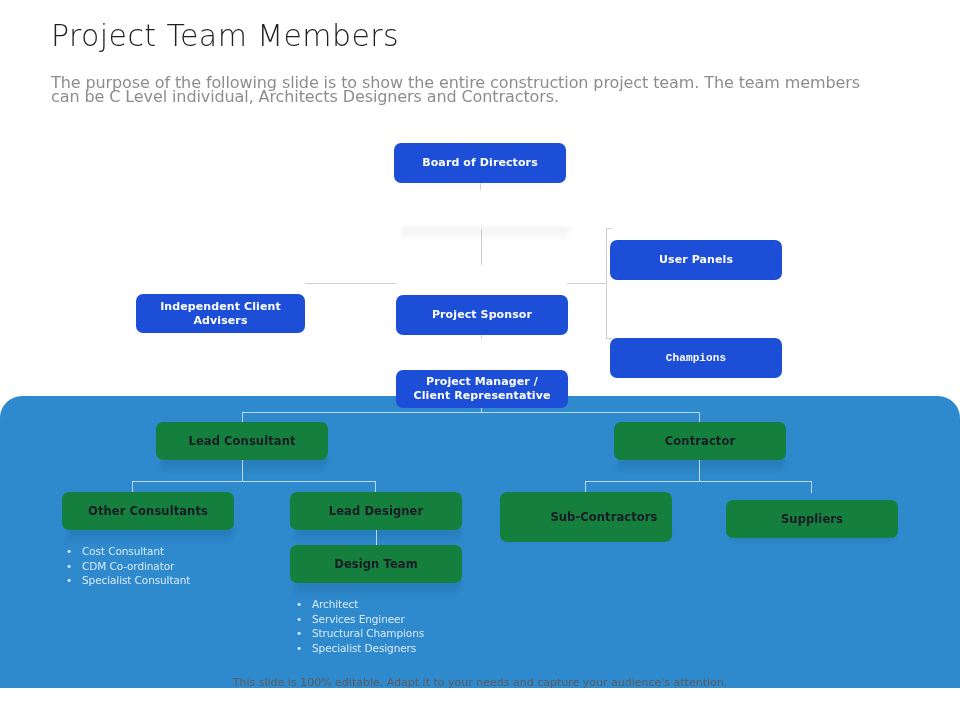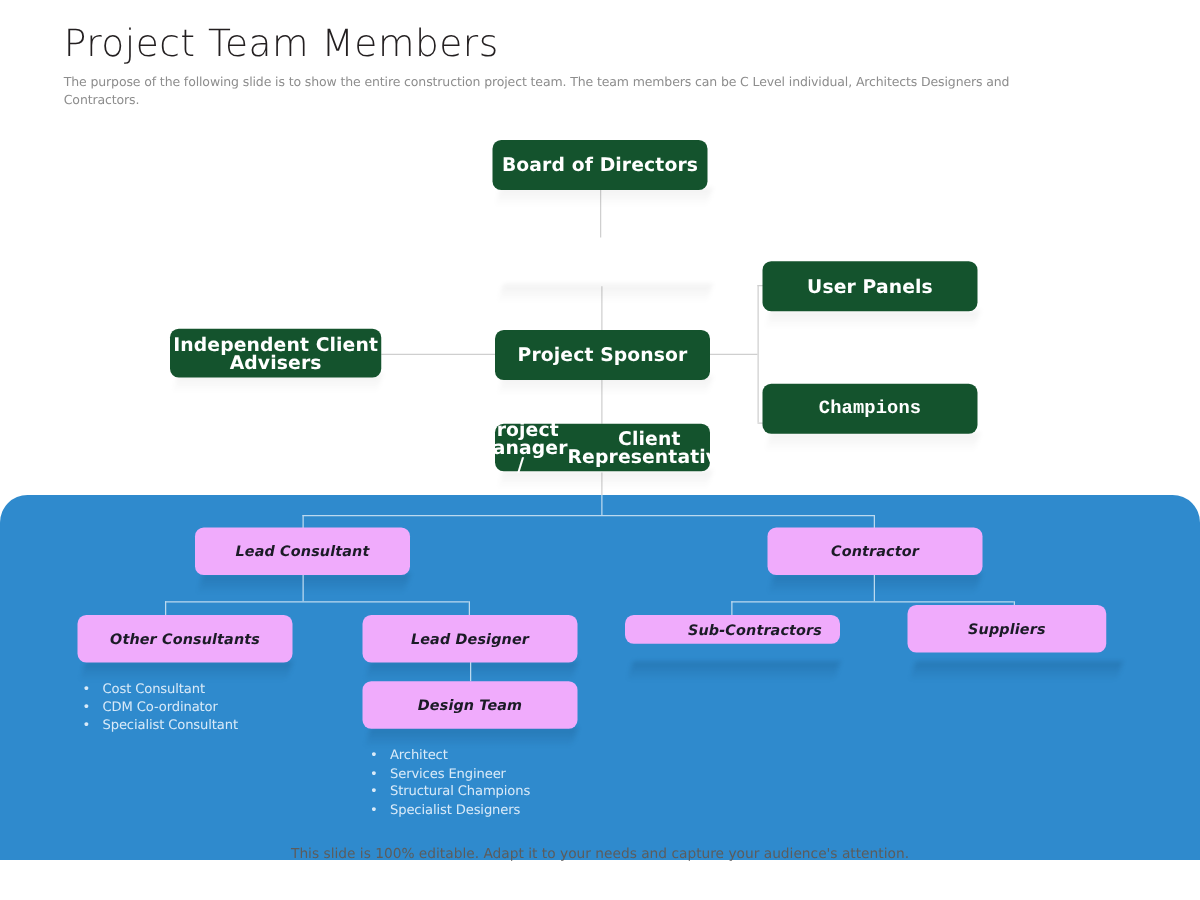--- a/index.html
+++ b/index.html
@@ -30,23 +30,23 @@
     font-size: 30px;
     font-weight: 300;
     letter-spacing: 0.4px;
     color: #231f20;
     font-family: "DejaVu Sans", sans-serif;
     white-space: nowrap;
   }
   #subtitle {
     position: absolute;
     left: 51px;
-    top: 60px;
+    top: 76px;
     width: 816px;
-    font-size: 10px;
+    font-size: 16px;
     line-height: 14px;
     color: #8d8d8d;
     font-family: "DejaVu Sans", sans-serif;
     letter-spacing: -0.1px;
   }
 
   
   #blue-panel {
     position: absolute;
     left: 0;
@@ -75,31 +75,31 @@
     align-items: center;
     justify-content: center;
     text-align: center;
     border-radius: 7px;
     font-family: "DejaVu Sans", sans-serif;
     font-weight: bold;
     line-height: 14px;
     z-index: 3;
   }
   .node.green {
-    background: #14532d;
+    background: #1d4ed8;
     color: #ffffff;
-    font-size: 15px;
+    font-size: 11px;
     letter-spacing: 0.1px;
+    margin-top: 31px;
   }
   .node.lightblue {
-    background: #f0abfc;
+    background: #15803d;
     color: #1b1b26;
     font-size: 11.5px;
     letter-spacing: 0.1px;
-    font-style: italic;
   }
   
   .shadow {
     position: absolute;
     z-index: 1;
     background: linear-gradient(to bottom, rgba(0,0,0,0.10), rgba(0,0,0,0.0));
     transform: skewX(-16deg);
     filter: blur(2px);
     opacity: 0.55;
   }
@@ -217,46 +217,46 @@
   </div>
 
   <div class="node green" style="left:610px; top:209px; width:172px; height:40px;">
     <span>User Panels</span>
   </div>
 
   <div class="node green" style="left:610px; top:307px; width:172px; height:40px;font-family:Liberation Mono, monospace;">
     <span>Champions</span>
   </div>
 
-  <div class="node green" style="left:396px; top:339px; width:172px; height:38px; ">
+  <div class="node green" style="left:396px; top:339px; width:172px; height:38px; flex-direction:column;">
     <span>Project Manager /</span>
     <span>Client Representative</span>
   </div>
 
   <div class="node lightblue" style="left:156px; top:422px; width:172px; height:38px;">
     <span>Lead Consultant</span>
   </div>
 
   <div class="node lightblue" style="left:614px; top:422px; width:172px; height:38px;">
     <span>Contractor</span>
   </div>
 
   <div class="node lightblue" style="left:62px; top:492px; width:172px; height:38px;">
     <span>Other Consultants</span>
   </div>
 
   <div class="node lightblue" style="left:290px; top:492px; width:172px; height:38px;">
     <span>Lead Designer</span>
   </div>
 
-  <div class="node lightblue" style="left:500px; top:492px; width:172px; height:23px;padding-left:36px;">
+  <div class="node lightblue" style="left:500px; top:492px; width:172px; height:50px;padding-left:36px;">
     <span>Sub-Contractors</span>
   </div>
 
-  <div class="node lightblue" style="left:726px; top:484px; width:159px; height:38px;">
+  <div class="node lightblue" style="left:726px; top:500px; width:172px; height:38px;">
     <span>Suppliers</span>
   </div>
 
   <div class="node lightblue" style="left:290px; top:545px; width:172px; height:38px;">
     <span>Design Team</span>
   </div>
 
   <div class="bullets" style="left:66px; top:544px; width:220px;">
       <div class="row">
         <span class="dot">•</span>

